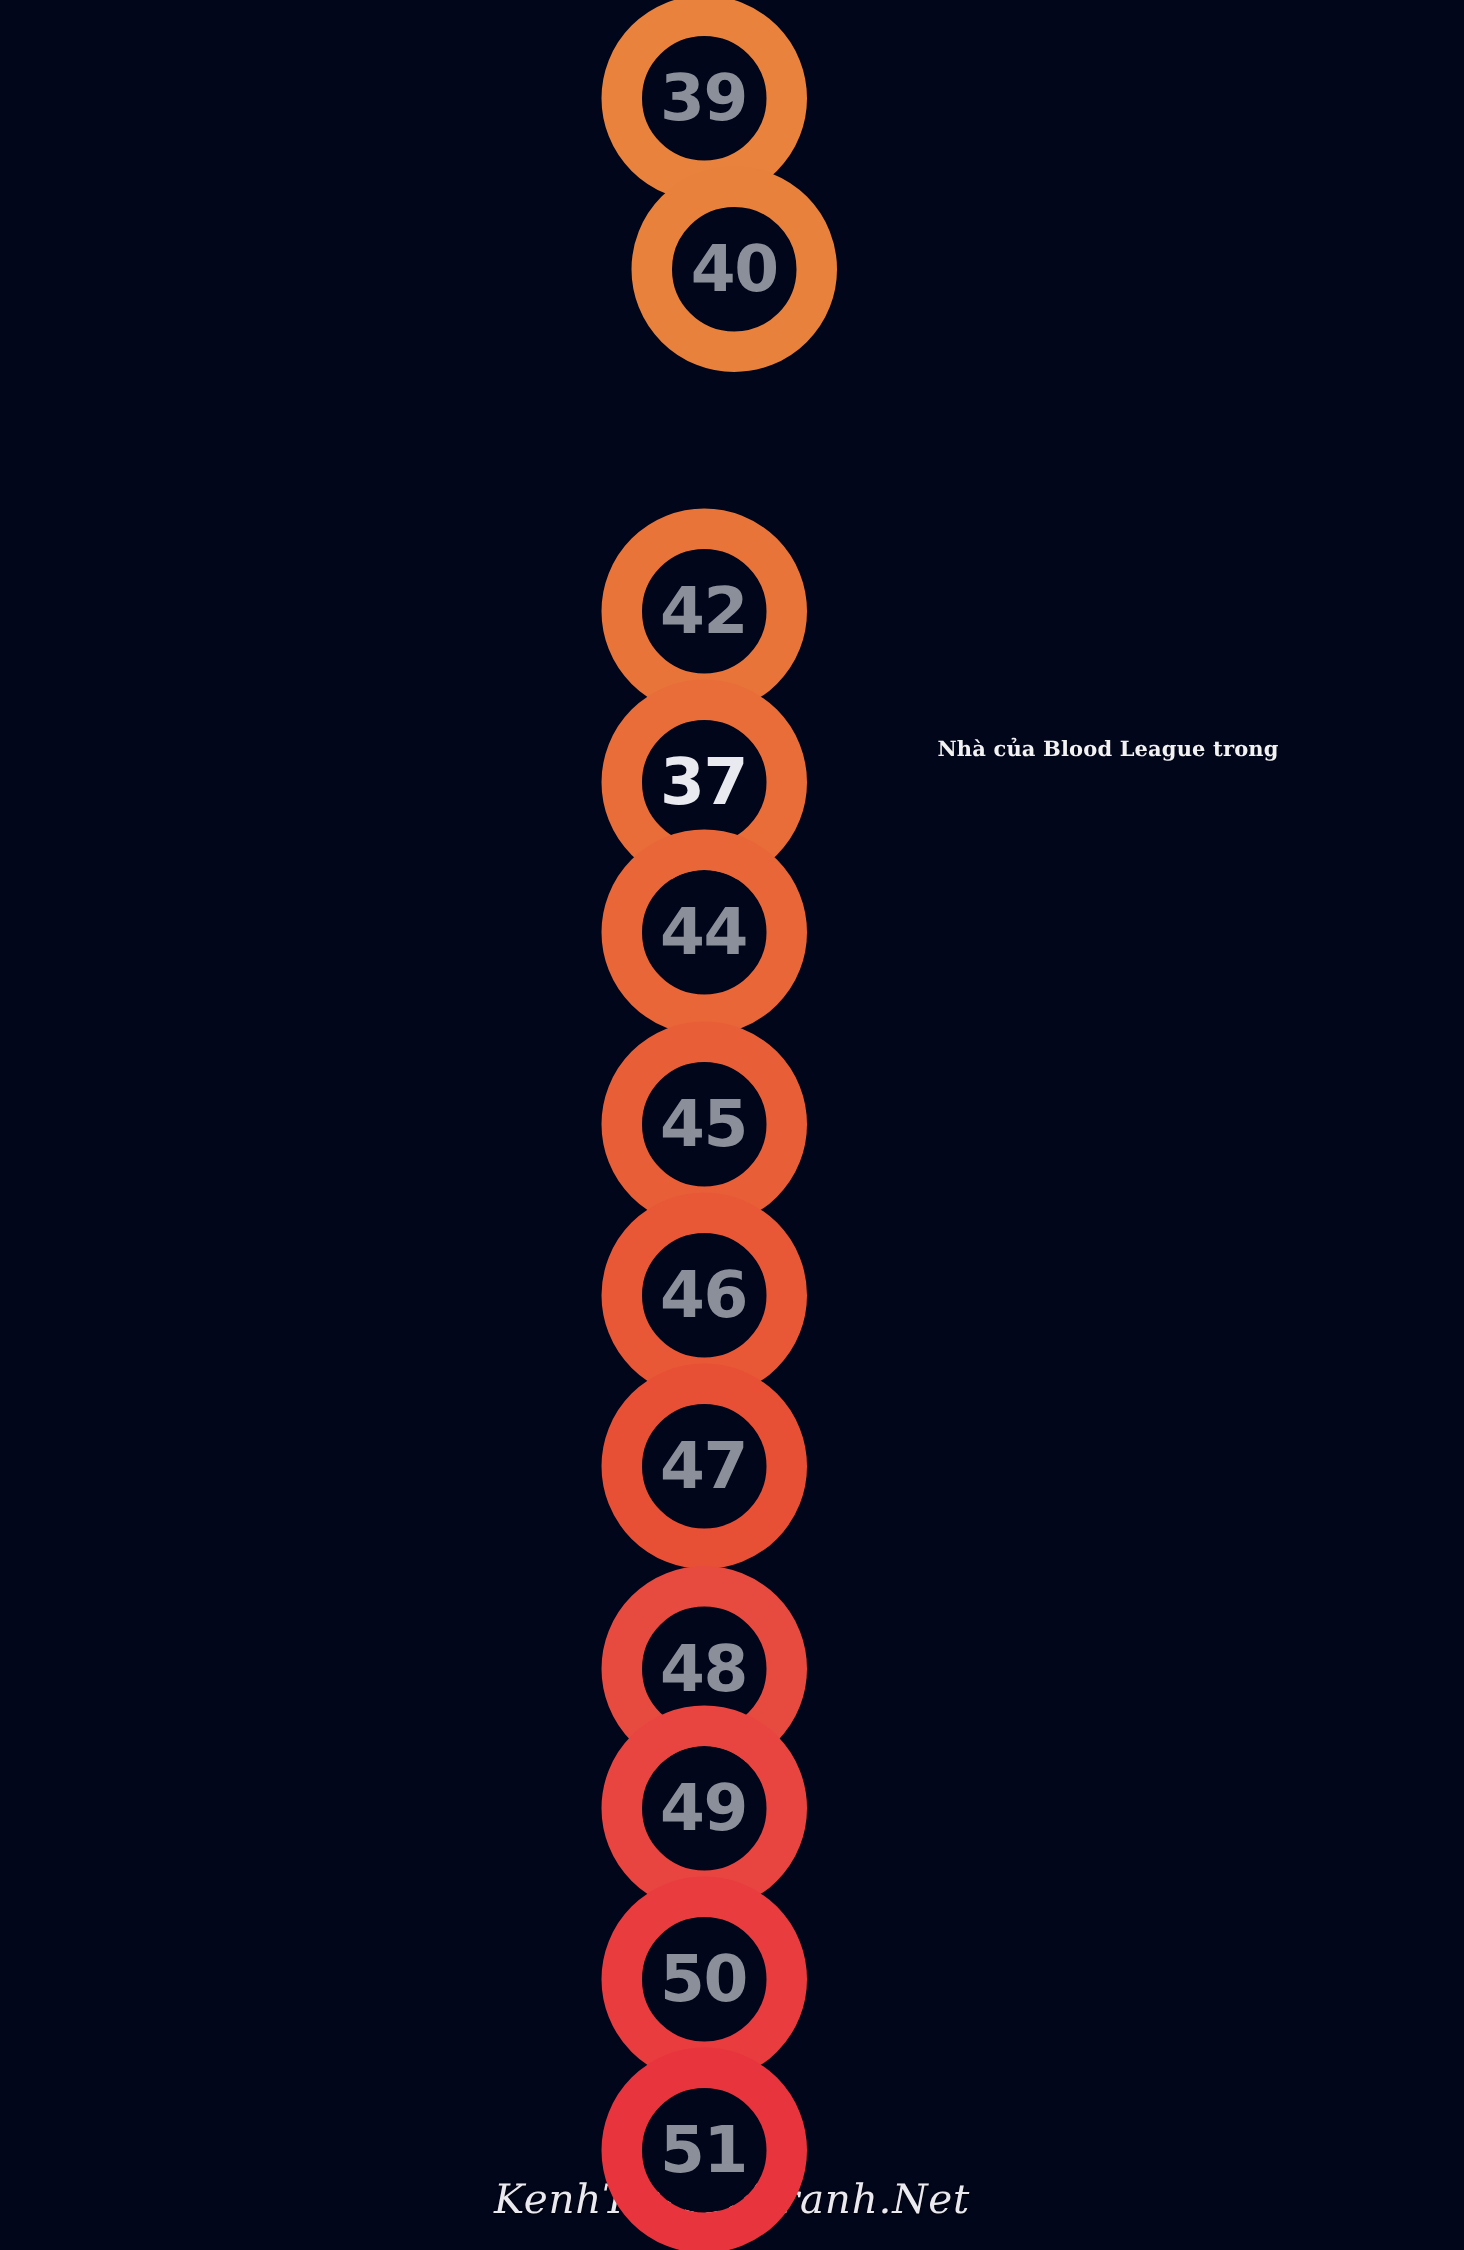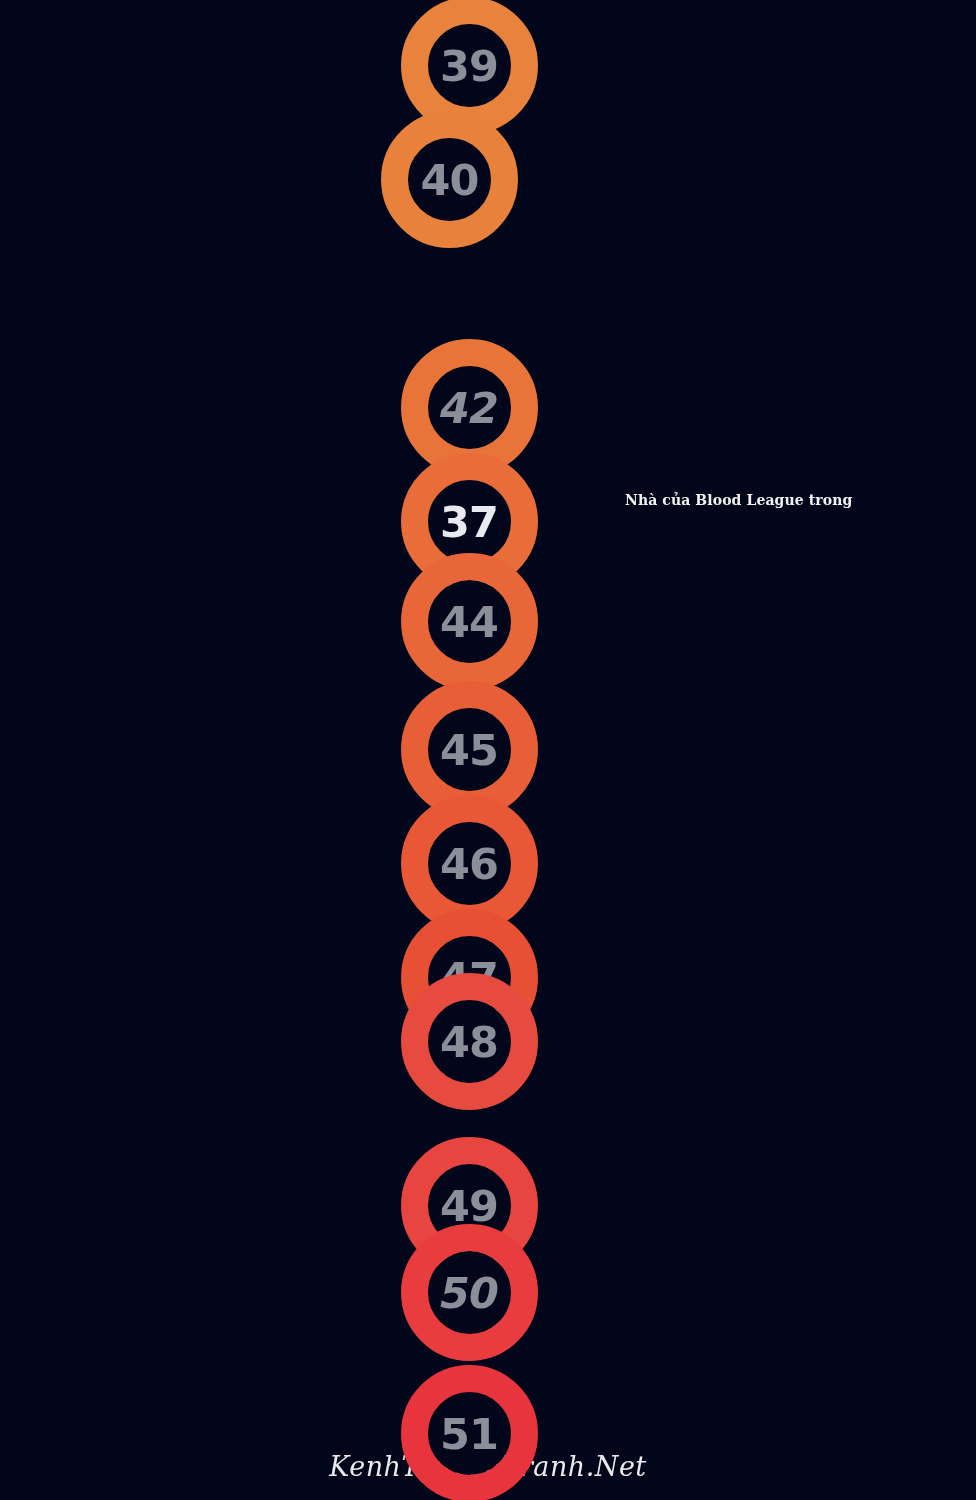--- a/index.html
+++ b/index.html
@@ -87,48 +87,48 @@
     user-select:none;
   }
 </style>
 </head>
 <body>
 
 <div id="chapter-reel">
     <div class="chapter-node" style="width: 137px; height: 137px; border-width: 27px; border-color: rgb(232, 130, 60); left: 400.5px; top: -23px; z-index: 10;">
       <span class="chapter-num">39</span>
     </div>
-    <div class="chapter-node" style="width: 137px; height: 137px; border-width: 27px; border-color: rgb(232, 129, 60); left: 381px; top: 91px; z-index: 11; text-align: right;">
+    <div class="chapter-node" style="width: 137px; height: 137px; border-width: 27px; border-color: rgb(232, 129, 60); left: 421px; top: 91px; z-index: 11; text-align: right;">
       <span class="chapter-num">40</span>
     </div>
-    <div class="chapter-node" style="width: 137px; height: 137px; border-width: 27px; border-color: rgb(232, 116, 58); left: 400.5px; top: 319px; z-index: 13; font-style: italic;">
+    <div class="chapter-node" style="width: 137px; height: 137px; border-width: 27px; border-color: rgb(232, 116, 58); left: 400.5px; top: 319px; z-index: 13;">
       <span class="chapter-num">42</span>
     </div>
     <div class="chapter-node is-active" style="width: 137px; height: 137px; border-width: 27px; border-color: rgb(232, 109, 57); left: 400.5px; top: 433px; z-index: 14;">
       <span class="chapter-num">37</span>
     </div>
     <div class="chapter-node" style="width: 137px; height: 137px; border-width: 27px; border-color: rgb(232, 102, 56); left: 400.5px; top: 533px; z-index: 15;">
       <span class="chapter-num">44</span>
     </div>
     <div class="chapter-node" style="width: 137px; height: 137px; border-width: 27px; border-color: rgb(232, 95, 55); left: 400.5px; top: 661px; z-index: 16;">
       <span class="chapter-num">45</span>
     </div>
     <div class="chapter-node" style="width: 137px; height: 137px; border-width: 27px; border-color: rgb(232, 88, 54); left: 400.5px; top: 775px; z-index: 17;">
       <span class="chapter-num">46</span>
     </div>
     <div class="chapter-node" style="width: 137px; height: 137px; border-width: 27px; border-color: rgb(231, 80, 53); left: 400.5px; top: 889px; z-index: 18;">
       <span class="chapter-num">47</span>
     </div>
-    <div class="chapter-node" style="width: 137px; height: 137px; border-width: 27px; border-color: rgb(231, 74, 63); left: 400.5px; top: 953px; z-index: 19;">
+    <div class="chapter-node" style="width: 137px; height: 137px; border-width: 27px; border-color: rgb(231, 74, 63); left: 400.5px; top: 1024px; z-index: 19;">
       <span class="chapter-num">48</span>
     </div>
     <div class="chapter-node" style="width: 137px; height: 137px; border-width: 27px; border-color: rgb(232, 68, 64); left: 400.5px; top: 1117px; z-index: 20;">
       <span class="chapter-num">49</span>
     </div>
-    <div class="chapter-node" style="width: 137px; height: 137px; border-width: 27px; border-color: rgb(232, 60, 62); left: 400.5px; top: 1204px; z-index: 21; font-style: italic;">
+    <div class="chapter-node" style="width: 137px; height: 137px; border-width: 27px; border-color: rgb(232, 60, 62); left: 400.5px; top: 1231px; z-index: 21;">
       <span class="chapter-num">50</span>
     </div>
     <div class="chapter-node" style="width: 137px; height: 137px; border-width: 27px; border-color: rgb(232, 52, 60); left: 400.5px; top: 1345px; z-index: 22;">
       <span class="chapter-num">51</span>
     </div>
   </div>
 
 <div id="chapter-caption" style="left: 625px; top: 489px;">
   <span class="caption-line">Nhà của Blood League trong</span>
 </div>

